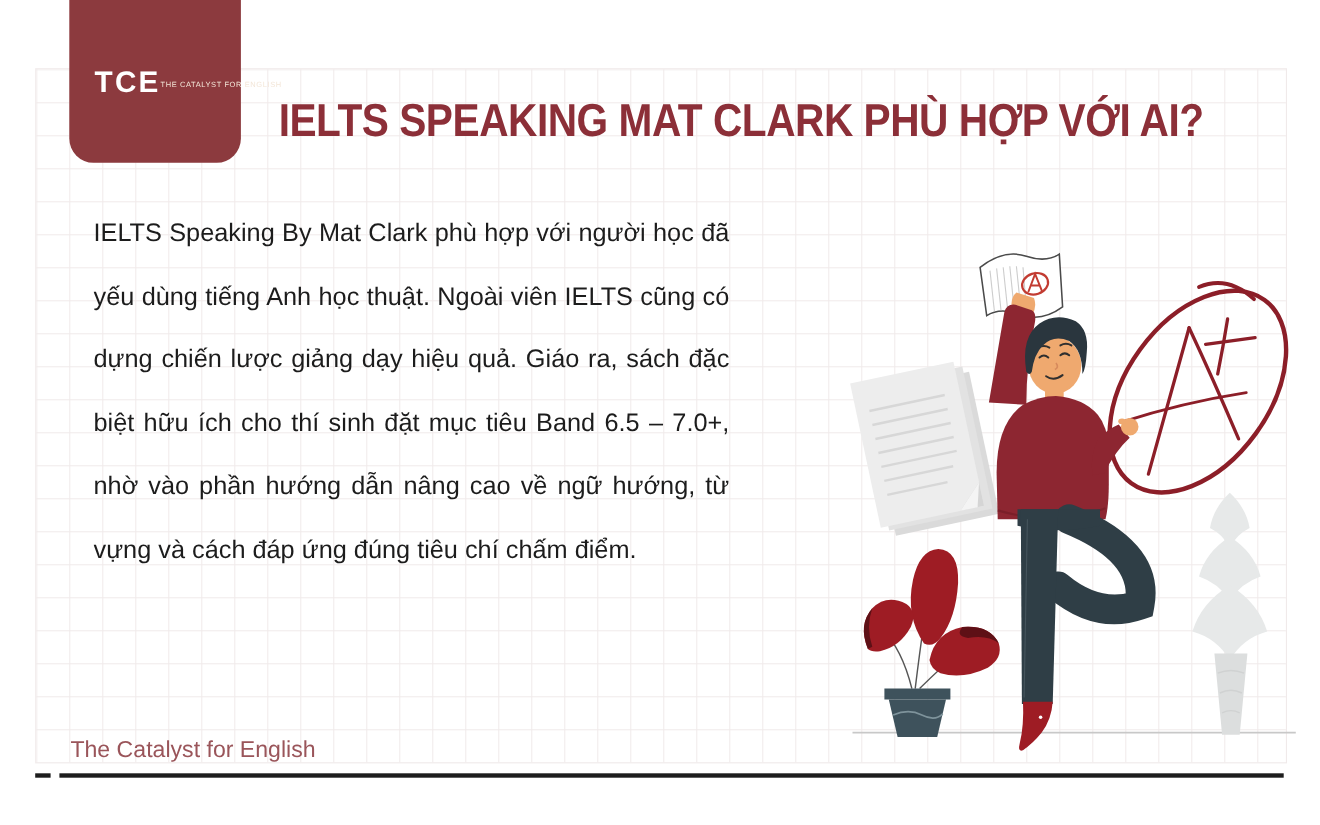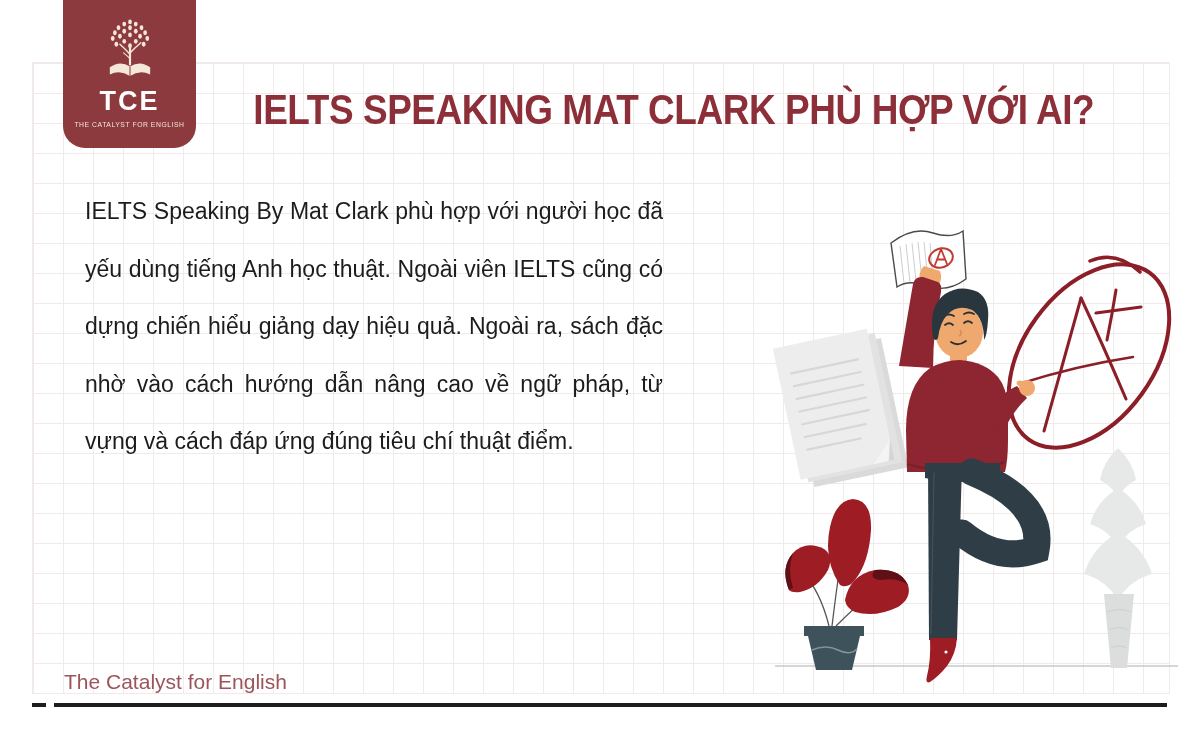--- a/index.html
+++ b/index.html
@@ -13,22 +13,23 @@
     background-image:
       linear-gradient(to right, var(--grid-line,#f0eaea) 1px, transparent 1px),
       linear-gradient(to bottom, var(--grid-line,#f0eaea) 1px, transparent 1px);
     background-size:30px 30px;
     border:1px solid var(--grid-line,#f0eaea);
   }
   .logo-card{
     position:absolute;left:63px;top:0;width:133px;height:148px;
     background:var(--logo-bg,#8C3A3E);
     border-radius:0 0 22px 22px;
-    display:flex;flex-direction:column;align-items:center;
+    display:flex;align-items:center;
     z-index:6;
+    padding-left:23px;
   }
   .logo-tree{margin-top:14px;width:76px;height:72px;}
   .logo-acronym{
     color:#ffffff;font-weight:700;font-size:27px;letter-spacing:2px;
     line-height:1;margin-top:2px;
   }
   .logo-tagline{
     color:#F3E6D8;font-size:6.8px;letter-spacing:.55px;margin-top:6px;
     white-space:nowrap;
   }
@@ -118,23 +119,24 @@
   <div class="logo-tagline">THE CATALYST FOR ENGLISH</div>
 </div>
 
 <div class="main-title">
   <span>IELTS SPEAKING MAT CLARK PHÙ HỢP VỚI AI?</span>
 </div>
 
 <div class="body-text">
     <div class="body-line">IELTS Speaking By Mat Clark phù hợp với người học đã</div>
     <div class="body-line">yếu dùng tiếng Anh học thuật. Ngoài viên IELTS cũng có</div>
-    <div class="body-line">dựng chiến hiểu giảng dạy hiệu quả. Ngoài ra, sách đặc</div>
-    <div class="body-line">nhờ vào cách hướng dẫn nâng cao về ngữ pháp, từ</div>
-    <div class="body-line last">vựng và cách đáp ứng đúng tiêu chí thuật điểm.</div>
+    <div class="body-line">dựng chiến lược giảng dạy hiệu quả. Giáo ra, sách đặc</div>
+    <div class="body-line">biệt hữu ích cho thí sinh đặt mục tiêu Band 6.5 – 7.0+,</div>
+    <div class="body-line">nhờ vào phần hướng dẫn nâng cao về ngữ hướng, từ</div>
+    <div class="body-line last">vựng và cách đáp ứng đúng tiêu chí chấm điểm.</div>
   </div>
 
 <svg class="illustration" viewBox="0 0 1200 750">
 
   <path d="M775,666 L1178,666" stroke="#C8C8C8" stroke-width="1.5"></path>
 
   <g>
     <path d="M1118,470 L1118,596" stroke="#D9DBDB" stroke-width="3" fill="none"></path>
     <path class="f-lgray" d="M1118,448 Q1133,462 1136,480 Q1124,486 1118,498 Q1112,486 1100,480 Q1103,462 1118,448 Z"></path>
     <path class="f-lgray" d="M1118,488 Q1140,502 1146,524 Q1128,530 1118,546 Q1108,530 1090,524 Q1096,502 1118,488 Z"></path>

